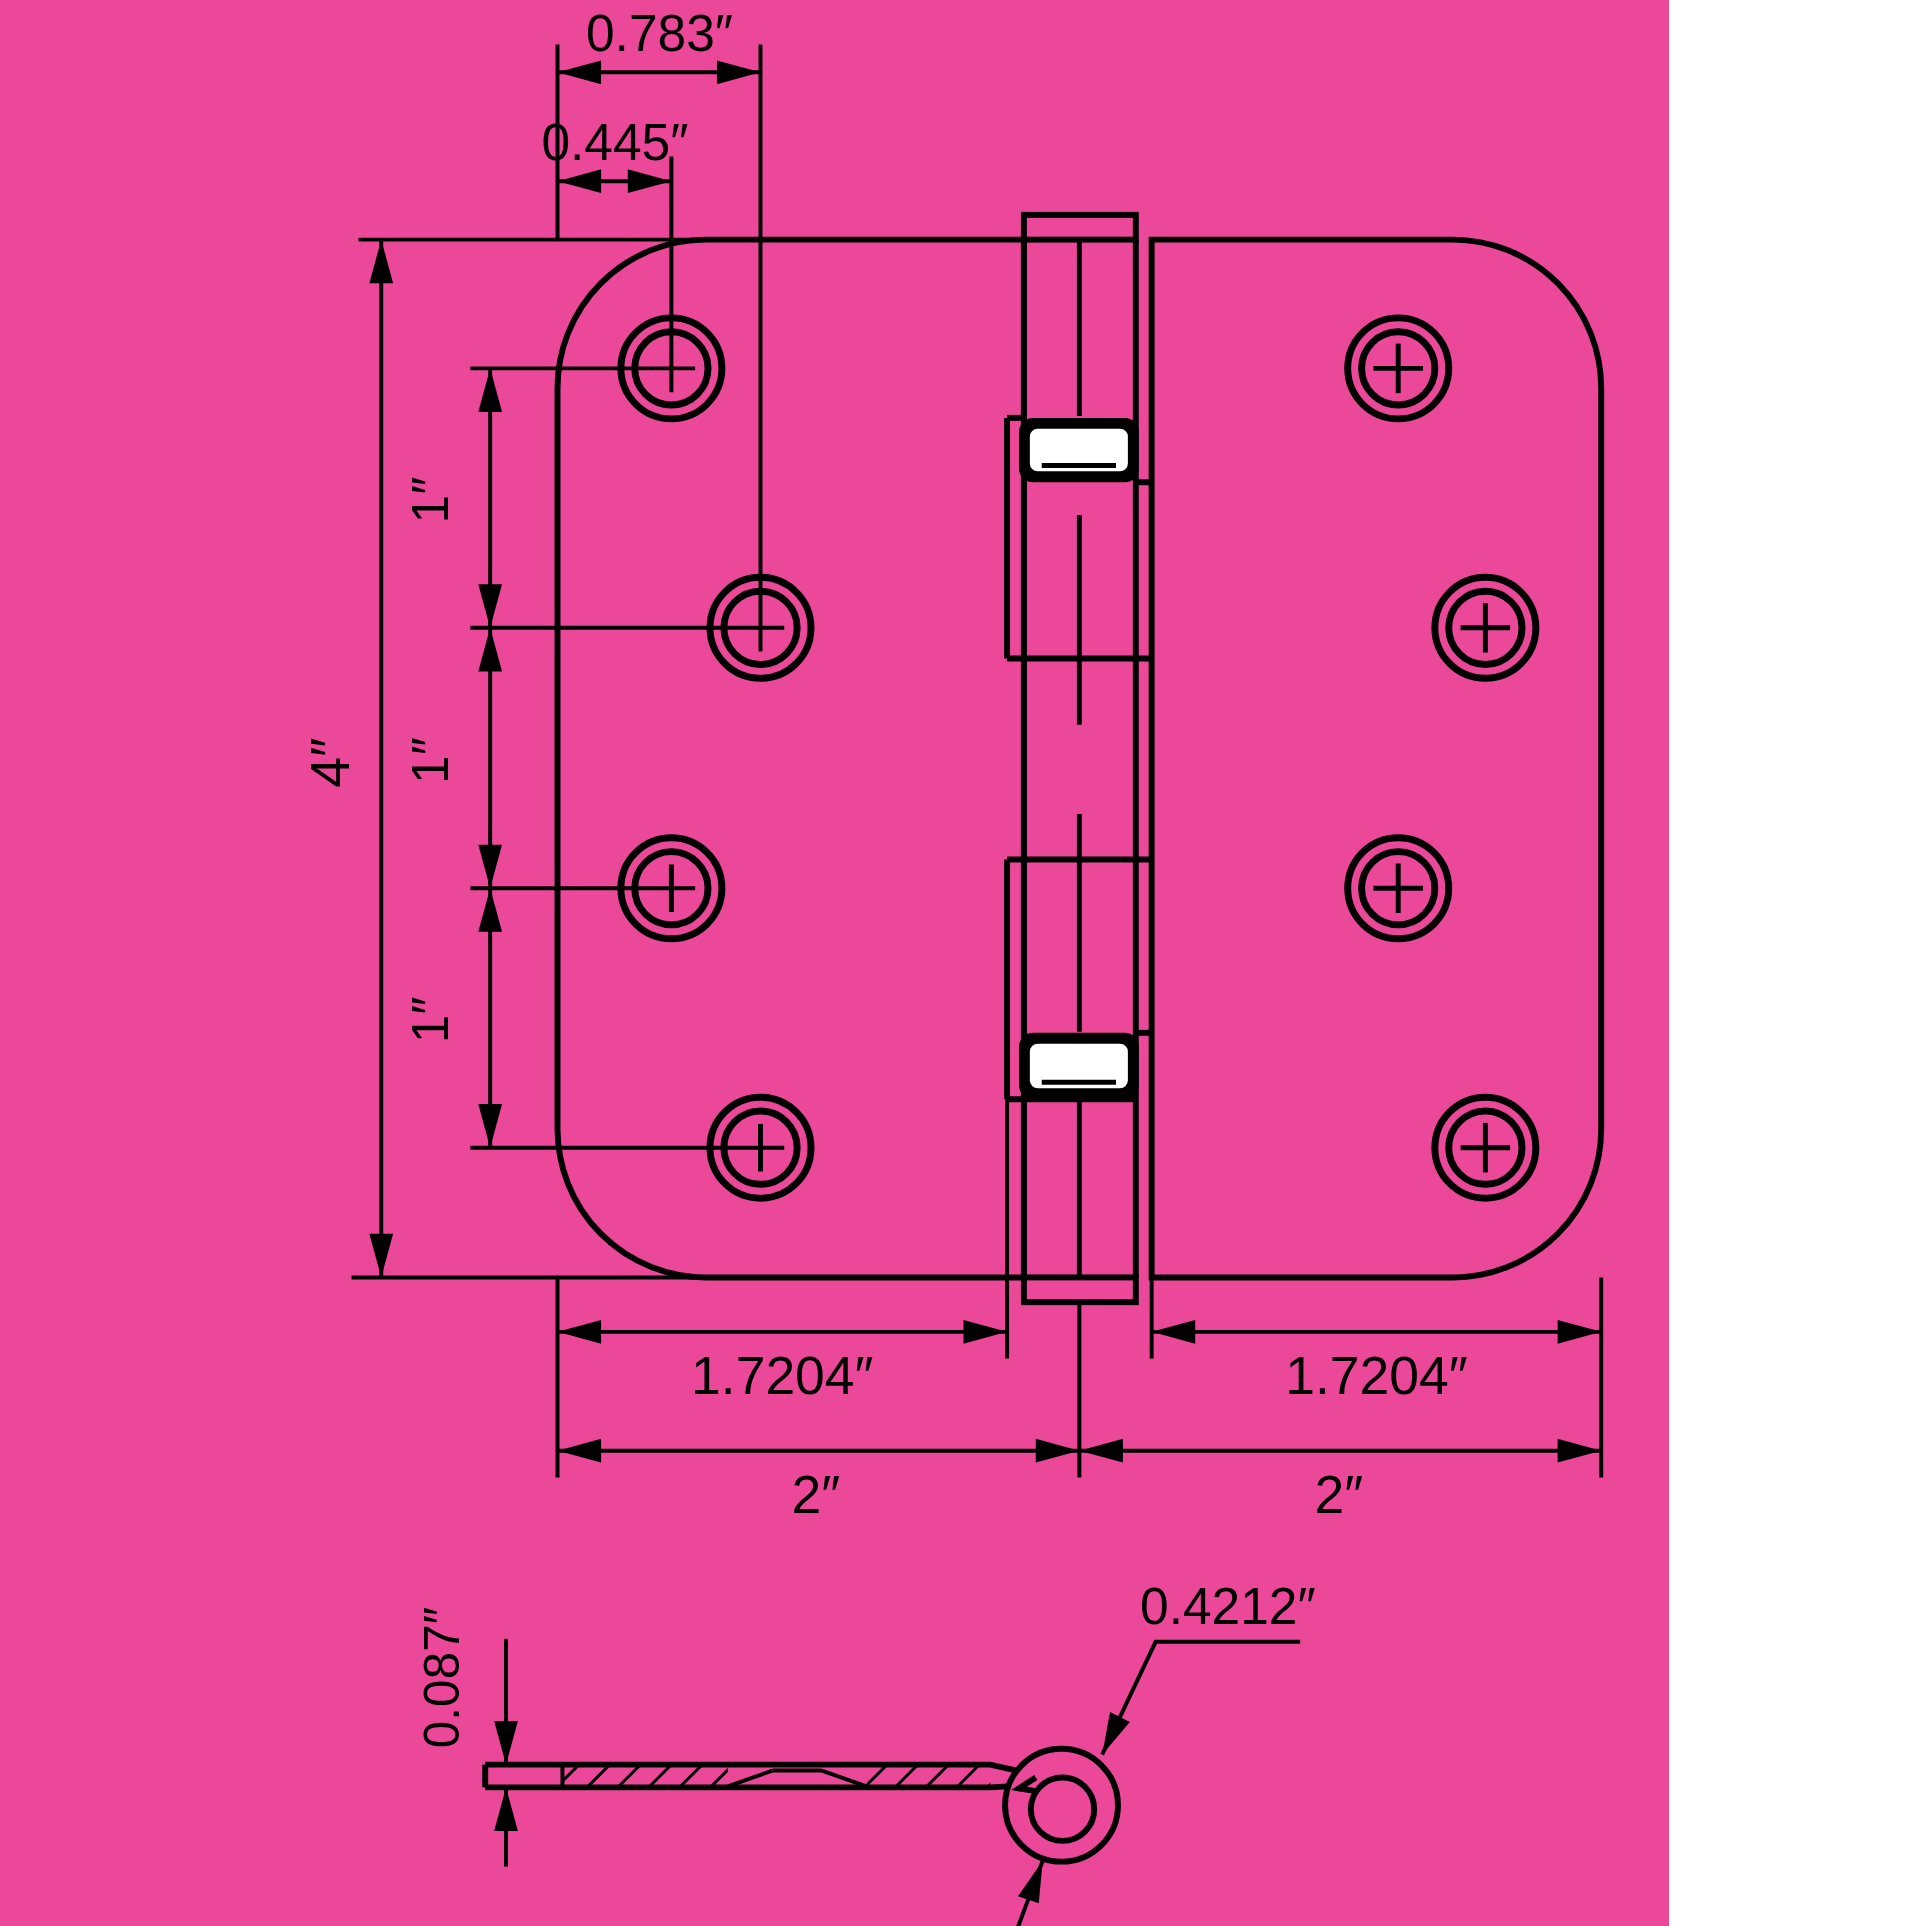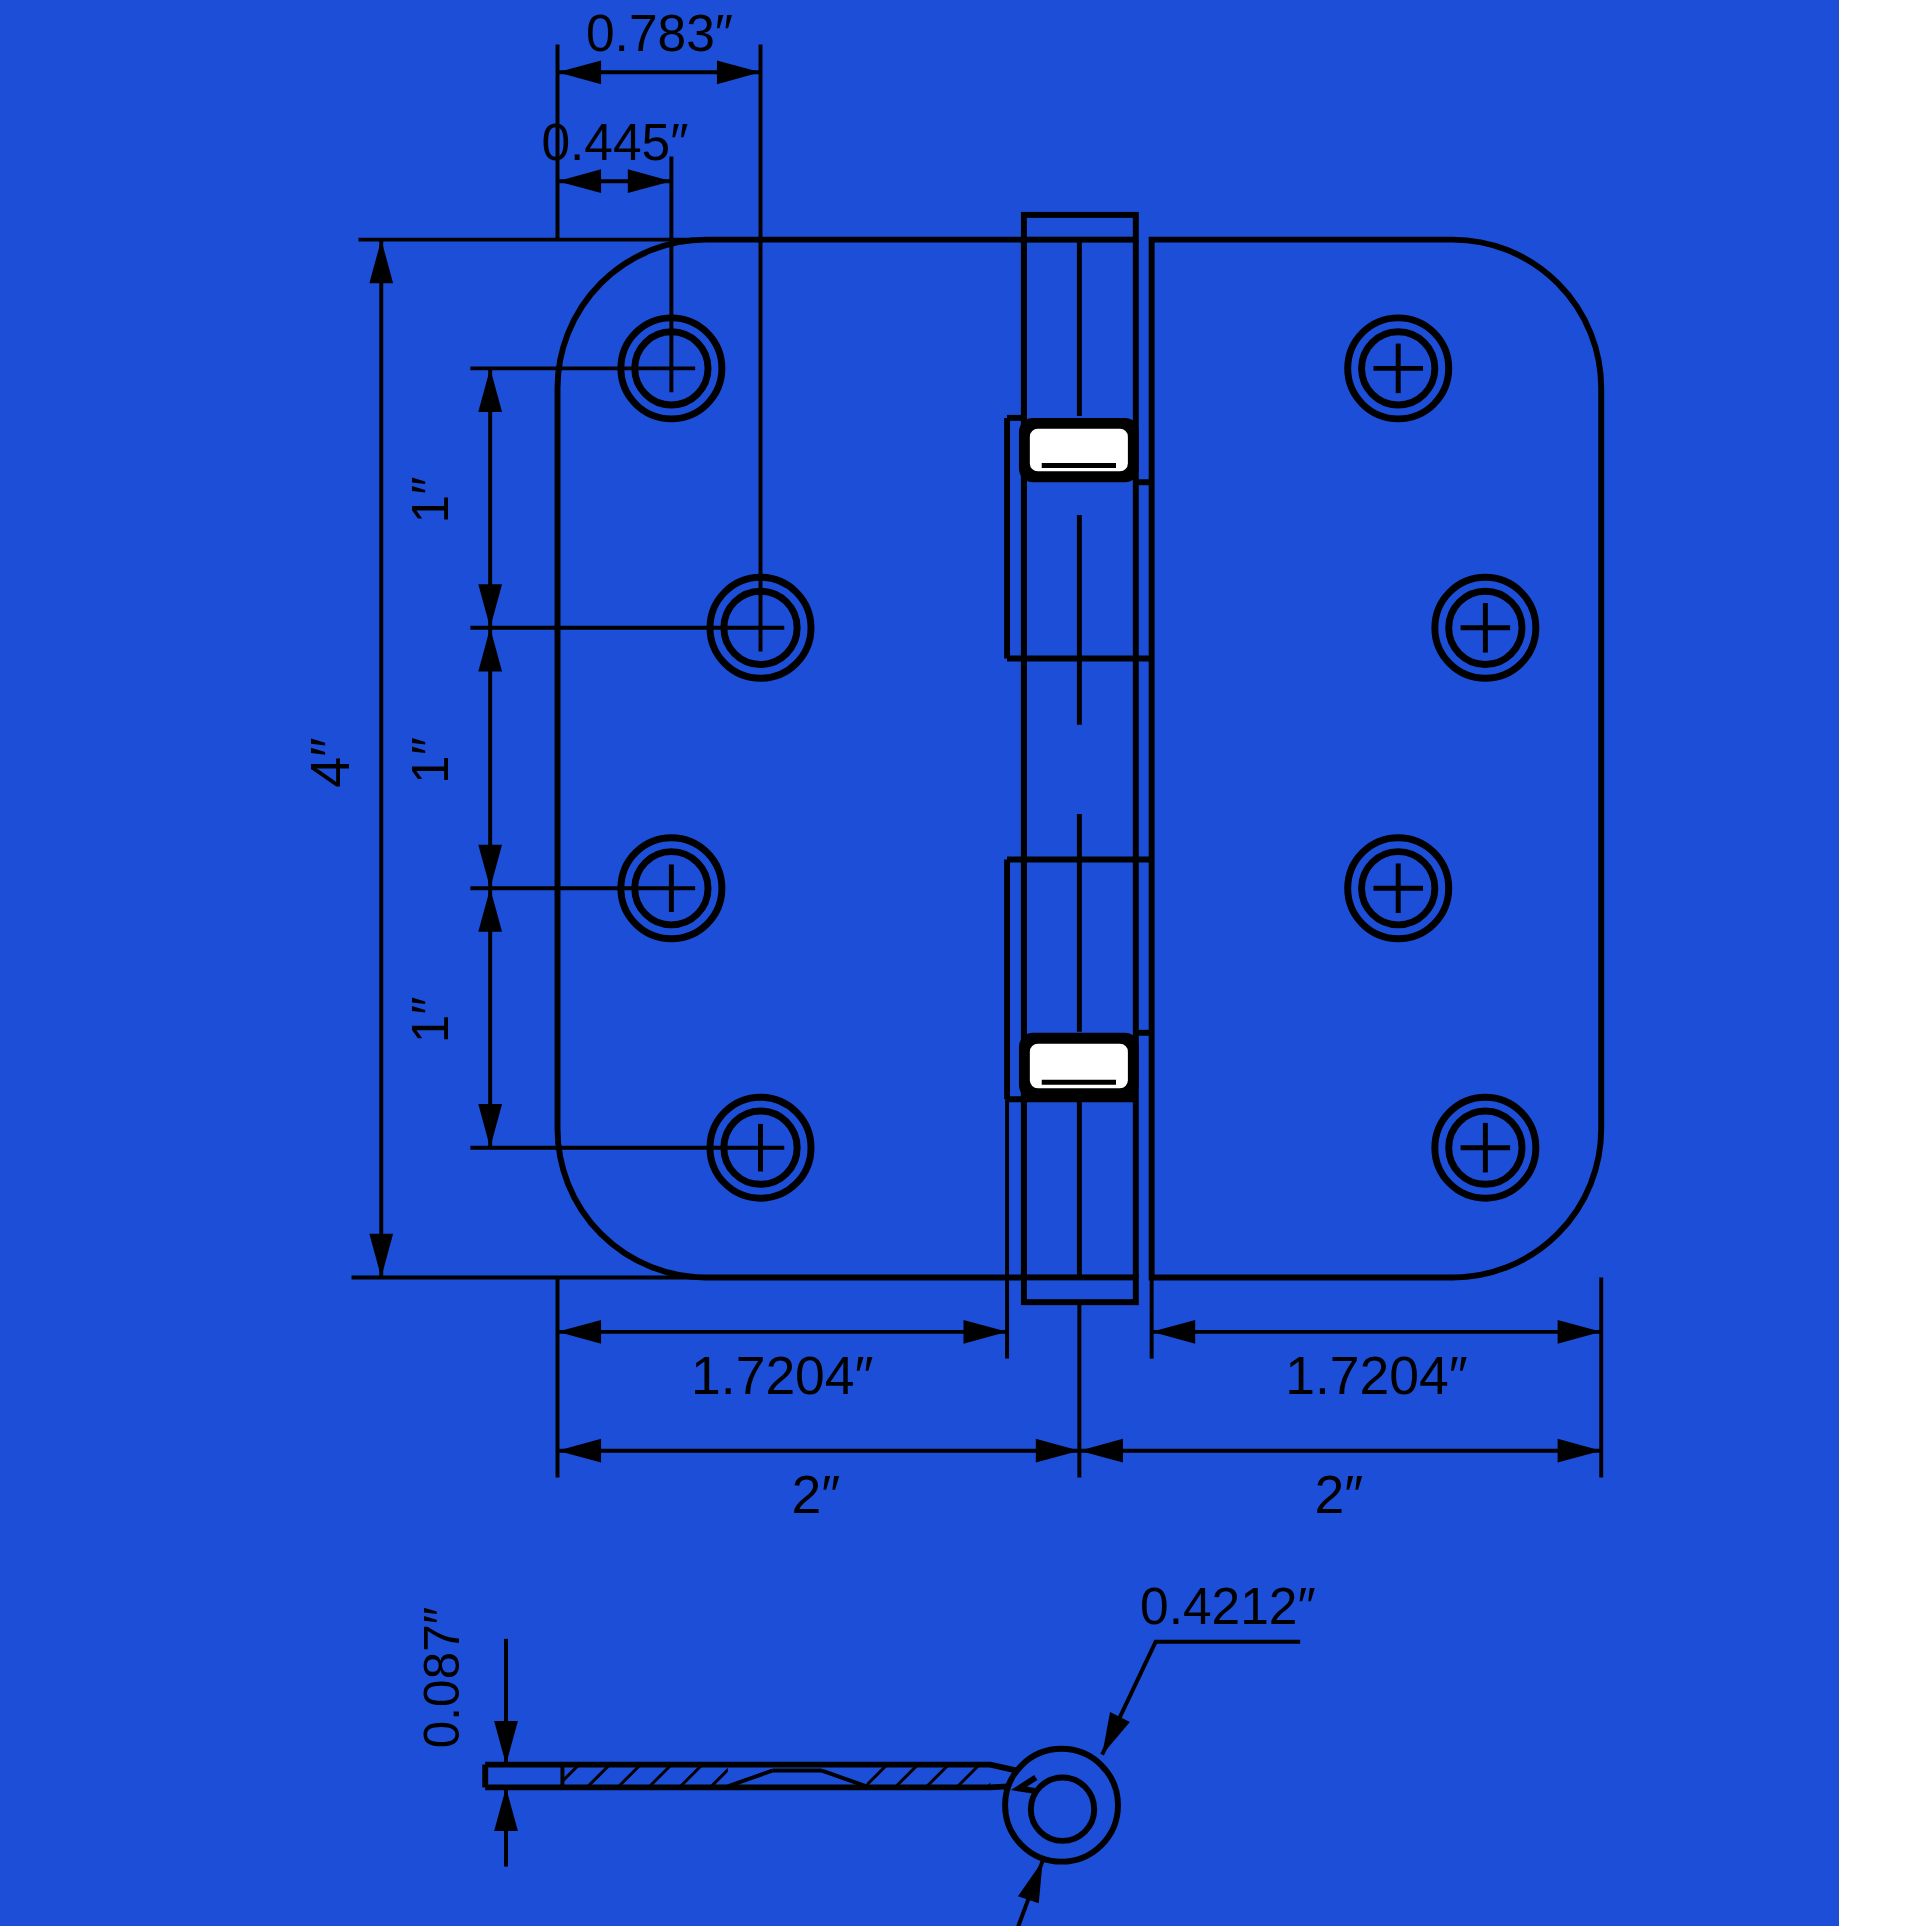--- a/index.html
+++ b/index.html
@@ -1,16 +1,16 @@
 <!DOCTYPE html>
 <html><head>
 <meta charset="utf-8">
 <style>
   html,body { margin:0; padding:0; background:#ffffff; }
-  .page { width:1839px; height:1927px; background:#1d4ed8; position:relative; }
+  .page { width:1669px; height:1927px; background:#ec4899; position:relative; }
   svg { display:block; }
   .ol   { stroke:#000; stroke-width:6; fill:none; }
   .ol7  { stroke:#000; stroke-width:7; fill:none; }
   .thin { stroke:#000; stroke-width:4; fill:none; }
   .cl   { stroke:#000; stroke-width:5; fill:none; }
   .blk  { fill:#000; stroke:none; }
   .wht  { fill:#fff; stroke:none; }
   .arw  { fill:#000; stroke:none; }
   text  { fill:#000; font-family:"Liberation Sans","DejaVu Sans",sans-serif; }
   .dtxt  { font-size:52px; }

